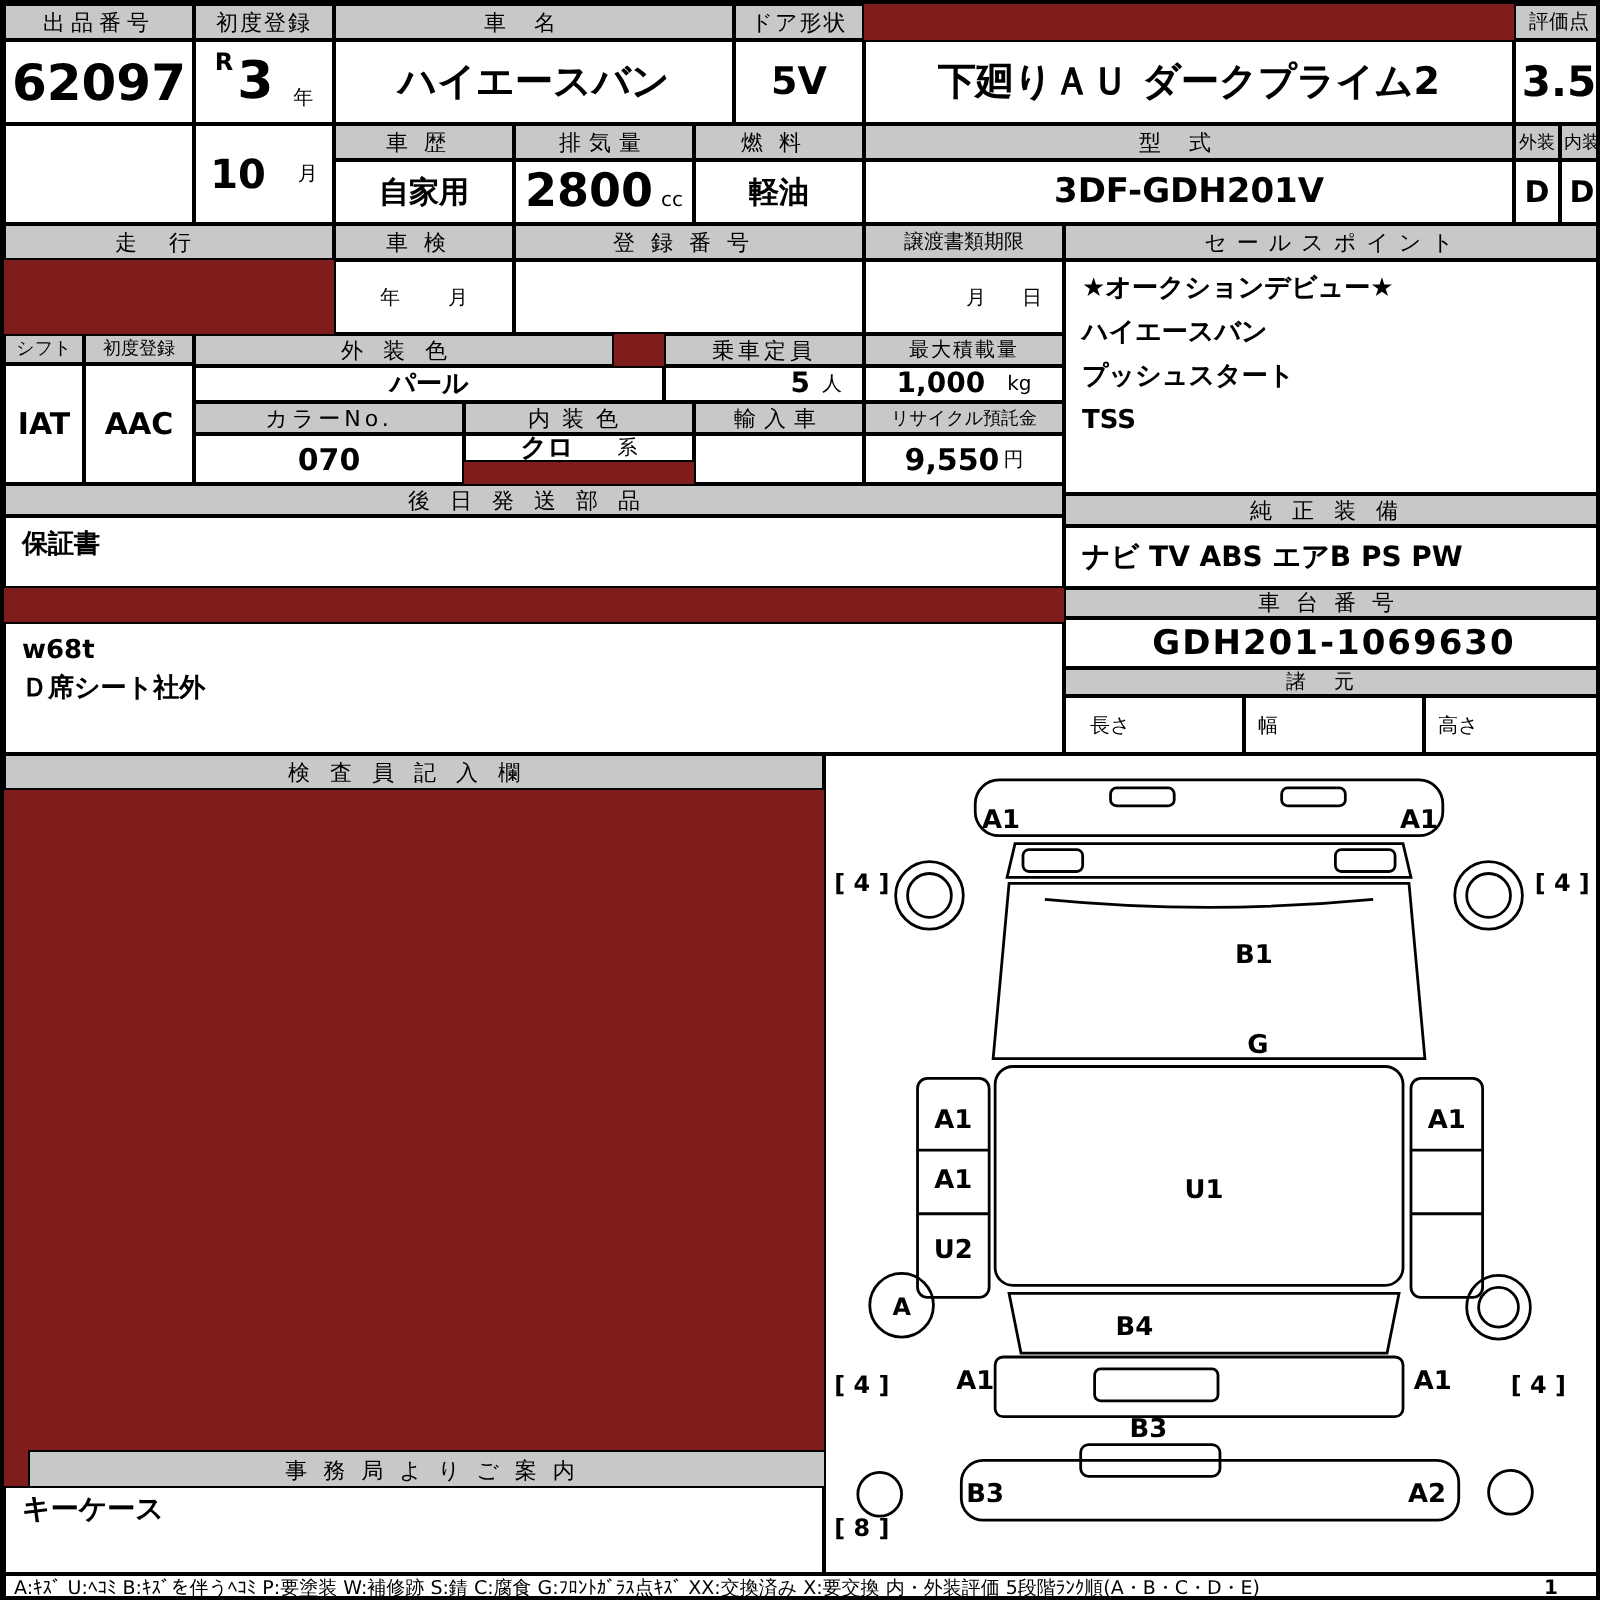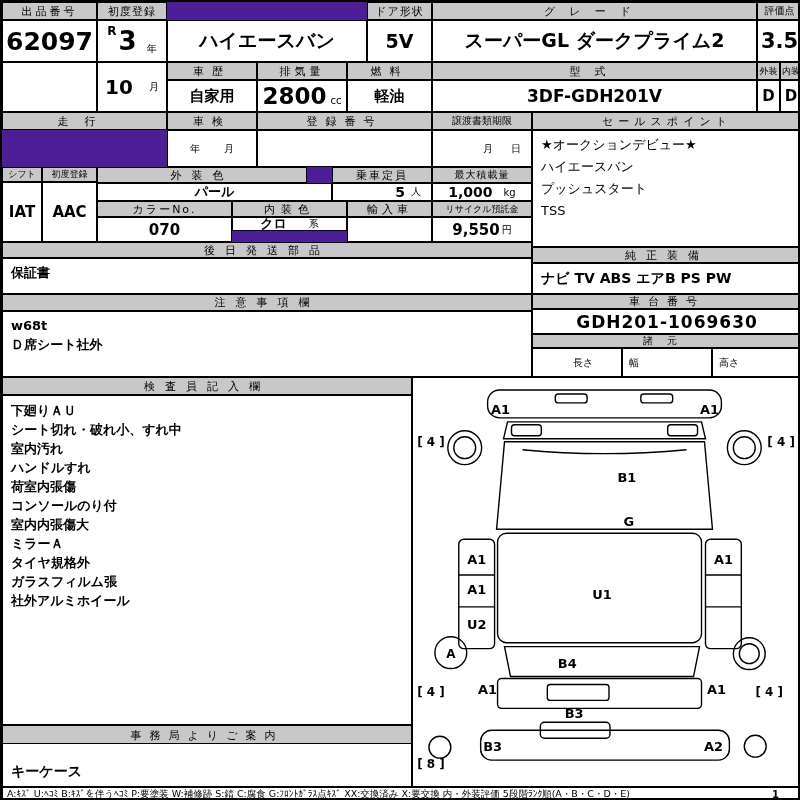--- a/index.html
+++ b/index.html
@@ -1,47 +1,47 @@
 <!DOCTYPE html>
 <html><head>
 <meta charset="utf-8">
 <style>
   * { box-sizing: border-box; }
   html,body { margin:0; padding:0; background:#fff; }
   body { width:800px; height:800px; font-family:"DejaVu Sans","Liberation Sans",sans-serif; color:#000; }
-  .sheet { position:relative; width:800px; height:800px; background:#4c1d95; border:2px solid #000; overflow:hidden; }
+  .sheet { position:relative; width:800px; height:800px; background:#7f1d1d; border:2px solid #000; overflow:hidden; }
   .c { position:absolute; border:1px solid #000; background:#fff; display:flex; align-items:center; justify-content:center; }
   .h { background:#c8c8c8; font-size:11px; letter-spacing:3px; }
   .b { font-weight:bold; }
   .col { flex-direction:column; align-items:flex-start; justify-content:flex-start; }
   .ln { font-size:13px; font-weight:bold; line-height:19px; white-space:nowrap; }
-  .ln2 { font-size:13px; font-weight:normal; line-height:22px; white-space:nowrap; }
+  .ln2 { font-size:13px; font-weight:bold; line-height:22px; white-space:nowrap; }
   .lab { font-size:10px; }
   svg text { font-family:"DejaVu Sans","Liberation Sans",sans-serif; }
 </style>
 </head>
 <body>
 
 <div class="sheet">
 
   <div class="c h" style="left:0;top:0;width:95px;height:18px">出品番号</div>
   <div class="c h" style="left:95px;top:0;width:70px;height:18px;letter-spacing:1px">初度登録</div>
+  <div class="c h" style="left:165px;top:0;width:200px;height:18px;letter-spacing:14px">車名</div>
   <div class="c h" style="left:365px;top:0;width:65px;height:18px;letter-spacing:1px">ドア形状</div>
-  <div class="c h" style="left:430px;top:0;width:325px;height:18px;letter-spacing:14px">グレード</div>
   <div class="c h" style="left:755px;top:0;width:45px;height:18px;letter-spacing:0;font-size:10px">評価点</div>
 
   <div class="c b" style="left:0;top:18px;width:95px;height:42px;font-size:25px">62097</div>
   <div class="c" style="left:95px;top:18px;width:70px;height:42px">
     <span class="b" style="font-size:12px;align-self:flex-start;margin:3px 2px 0 0">R</span>
     <span class="b" style="font-size:26px">3</span>
     <span style="font-size:10px;align-self:flex-end;margin:0 0 5px 10px">年</span>
   </div>
   <div class="c b" style="left:165px;top:18px;width:200px;height:42px;font-size:19px">ハイエースバン</div>
   <div class="c b" style="left:365px;top:18px;width:65px;height:42px;font-size:19px">5V</div>
-  <div class="c b" style="left:430px;top:18px;width:325px;height:42px;font-size:19px">スーパーGL ダークプライム2</div>
+  <div class="c b" style="left:430px;top:18px;width:325px;height:42px;font-size:19px">下廻りＡＵ ダークプライム2</div>
   <div class="c b" style="left:755px;top:18px;width:45px;height:42px;font-size:21px">3.5</div>
 
   <div class="c" style="left:0;top:60px;width:95px;height:50px"></div>
   <div class="c" style="left:95px;top:60px;width:70px;height:50px">
     <span class="b" style="font-size:20px">10</span>
     <span style="font-size:10px;margin-left:16px">月</span>
   </div>
   <div class="c h" style="left:165px;top:60px;width:90px;height:18px;letter-spacing:8px">車歴</div>
   <div class="c h" style="left:255px;top:60px;width:90px;height:18px;letter-spacing:4px">排気量</div>
   <div class="c h" style="left:345px;top:60px;width:85px;height:18px;letter-spacing:8px">燃料</div>
@@ -118,57 +118,43 @@
   <div class="c h" style="left:0;top:240px;width:530px;height:16px;letter-spacing:10px">後日発送部品</div>
   <div class="c col" style="left:0;top:256px;width:530px;height:36px;padding:4px 8px">
     <div class="ln">保証書</div>
   </div>
 
   <div class="c h" style="left:530px;top:245px;width:270px;height:16px;letter-spacing:10px">純正装備</div>
   <div class="c" style="left:530px;top:261px;width:270px;height:31px;justify-content:flex-start;padding-left:8px">
     <span class="b" style="font-size:14px;white-space:nowrap">ナビ TV ABS エアB PS PW</span>
   </div>
 
-  <div class="c h" style="left:0;top:292px;width:530px;height:17px;letter-spacing:10px">注意事項欄</div>
   <div class="c col" style="left:0;top:309px;width:530px;height:66px;padding:4px 8px">
     <div class="ln">w68t</div>
     <div class="ln">Ｄ席シート社外</div>
   </div>
 
   <div class="c h" style="left:530px;top:292px;width:270px;height:15px;letter-spacing:8px">車台番号</div>
   <div class="c b" style="left:530px;top:307px;width:270px;height:25px;font-size:17px;letter-spacing:1px">GDH201-1069630</div>
 
   <div class="c h" style="left:530px;top:332px;width:270px;height:14px;letter-spacing:14px;font-size:10px">諸元</div>
-  <div class="c" style="left:530px;top:346px;width:90px;height:29px;justify-content:center;padding-left:12px">
+  <div class="c" style="left:530px;top:346px;width:90px;height:29px;justify-content:flex-start;padding-left:12px">
     <span class="lab">長さ</span>
   </div>
   <div class="c" style="left:620px;top:346px;width:90px;height:29px;justify-content:flex-start;padding-left:6px">
     <span class="lab">幅</span>
   </div>
   <div class="c" style="left:710px;top:346px;width:90px;height:29px;justify-content:flex-start;padding-left:6px">
     <span class="lab">高さ</span>
   </div>
 
   <div class="c h" style="left:0;top:375px;width:410px;height:18px;letter-spacing:10px">検査員記入欄</div>
-  <div class="c col" style="left:0;top:393px;width:410px;height:330px;padding:5px 8px">
-    <div class="ln">下廻りＡＵ</div>
-    <div class="ln">シート切れ・破れ小、すれ中</div>
-    <div class="ln">室内汚れ</div>
-    <div class="ln">ハンドルすれ</div>
-    <div class="ln">荷室内張傷</div>
-    <div class="ln">コンソールのり付</div>
-    <div class="ln">室内内張傷大</div>
-    <div class="ln">ミラーＡ</div>
-    <div class="ln">タイヤ規格外</div>
-    <div class="ln">ガラスフィルム張</div>
-    <div class="ln">社外アルミホイール</div>
-  </div>
-
-  <div class="c h" style="left:0;top:723px;width:410px;height:20px;letter-spacing:8px">事務局よりご案内</div>
-  <div class="c col" style="left:0;top:741px;width:410px;height:44px;padding:18px 8px">
+
+  <div class="c h" style="left:12px;top:723px;width:410px;height:20px;letter-spacing:8px">事務局よりご案内</div>
+  <div class="c col" style="left:0;top:741px;width:410px;height:44px;padding:2px 8px">
     <div class="ln" style="font-size:14px">キーケース</div>
   </div>
 
   <div class="c" style="left:410px;top:375px;width:390px;height:410px;padding:0">
     <svg width="388" height="408" viewBox="0 0 390 410">
       <g fill="none" stroke="#000" stroke-width="1.4">
 
         <rect x="75" y="12" width="235" height="28" rx="12"></rect>
         <rect x="143" y="16" width="32" height="9" rx="3"></rect>
         <rect x="229" y="16" width="32" height="9" rx="3"></rect>

